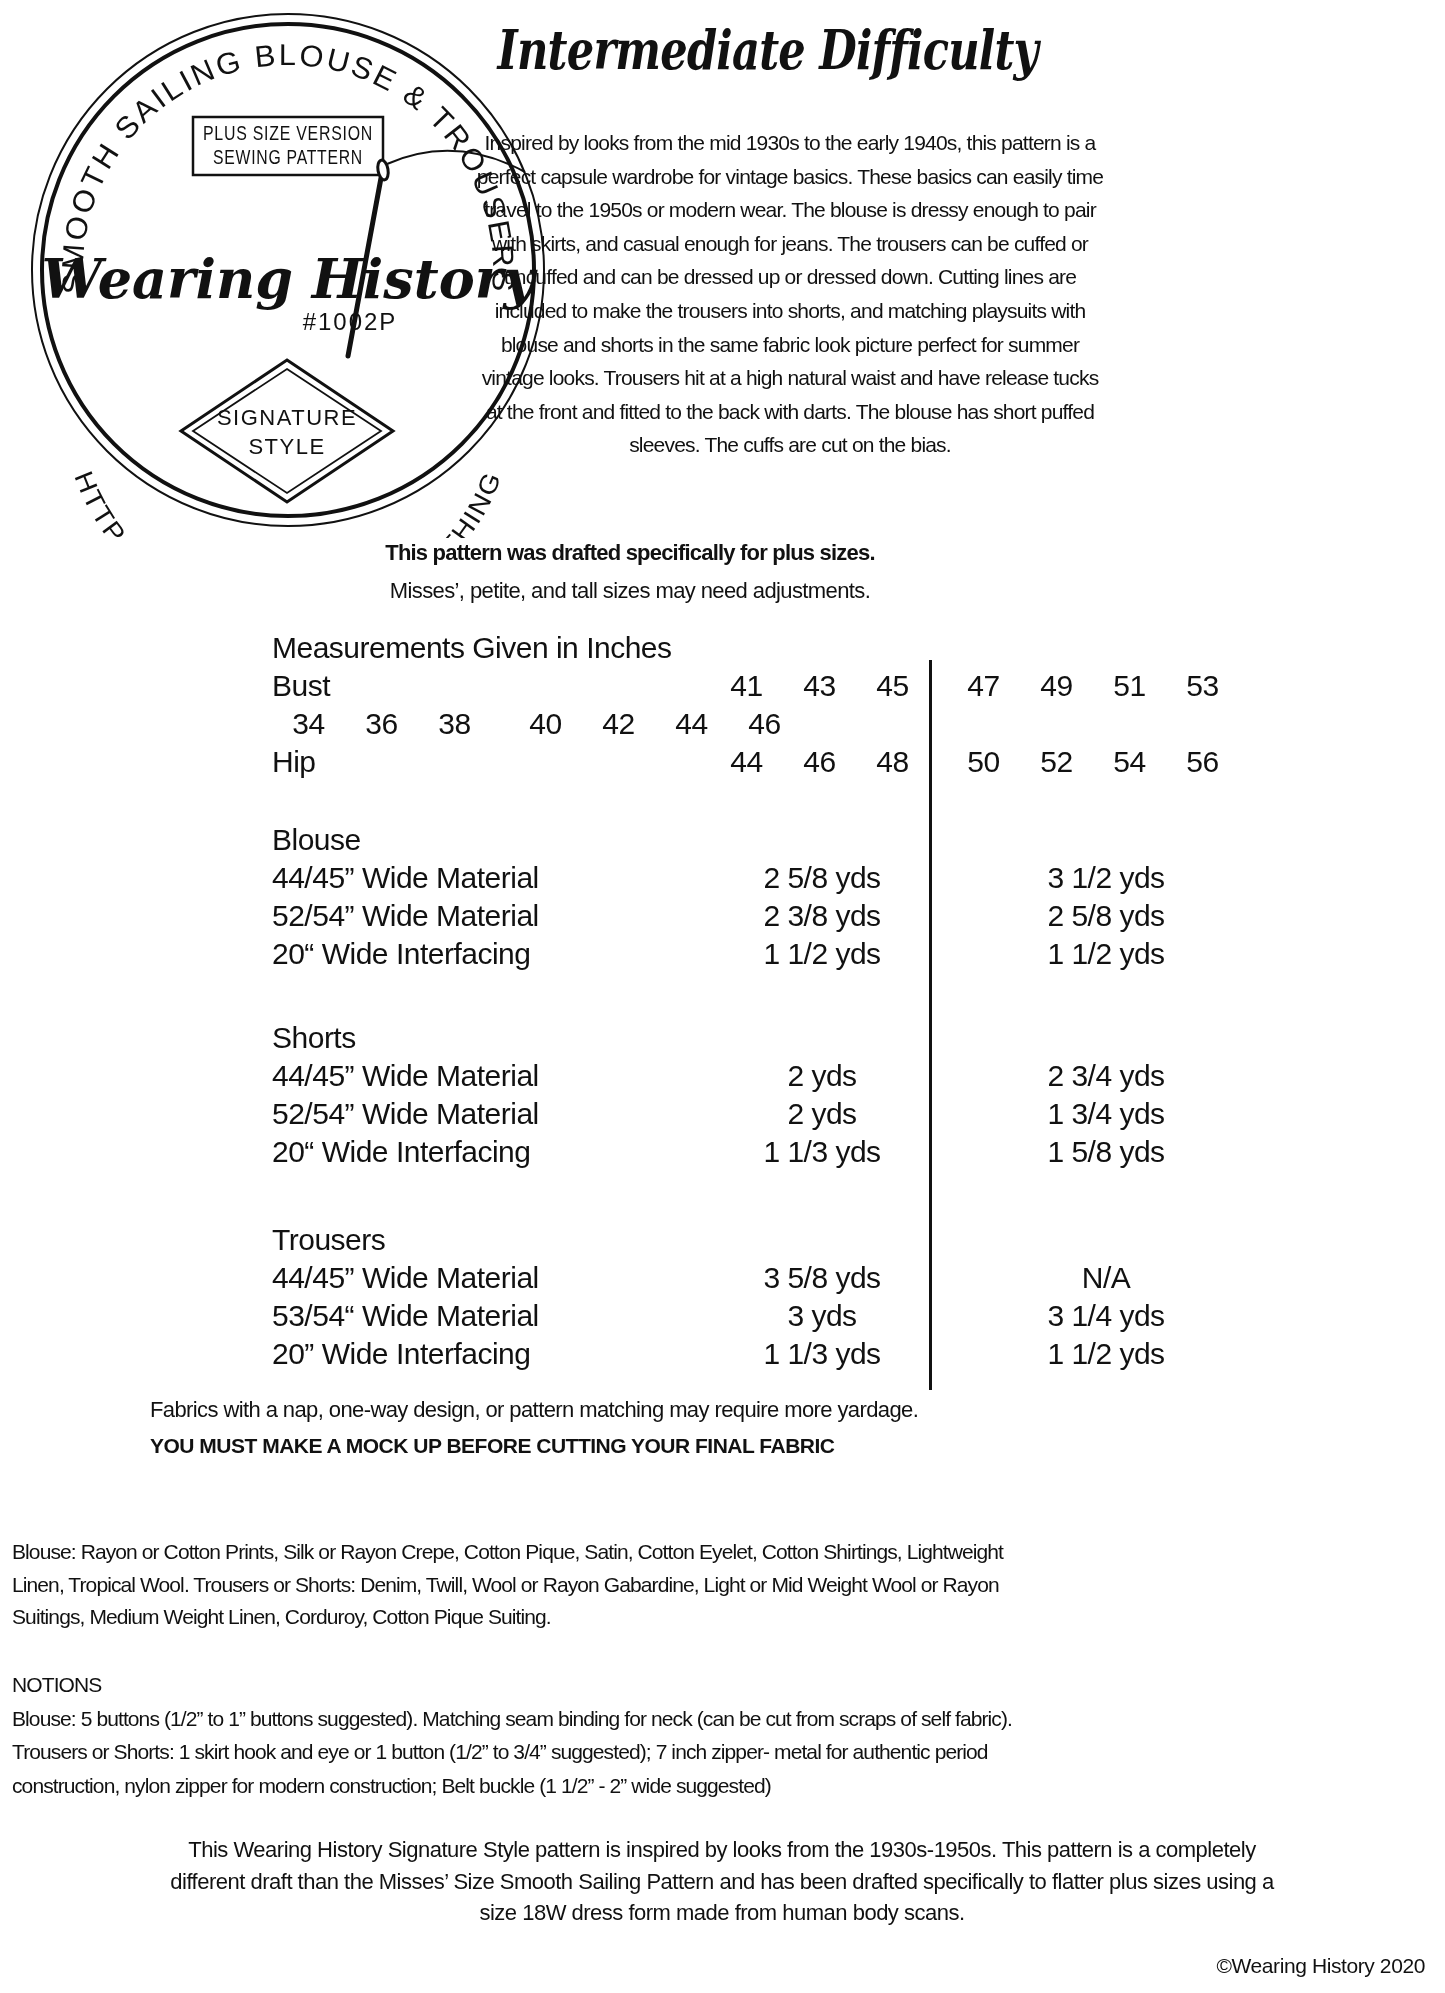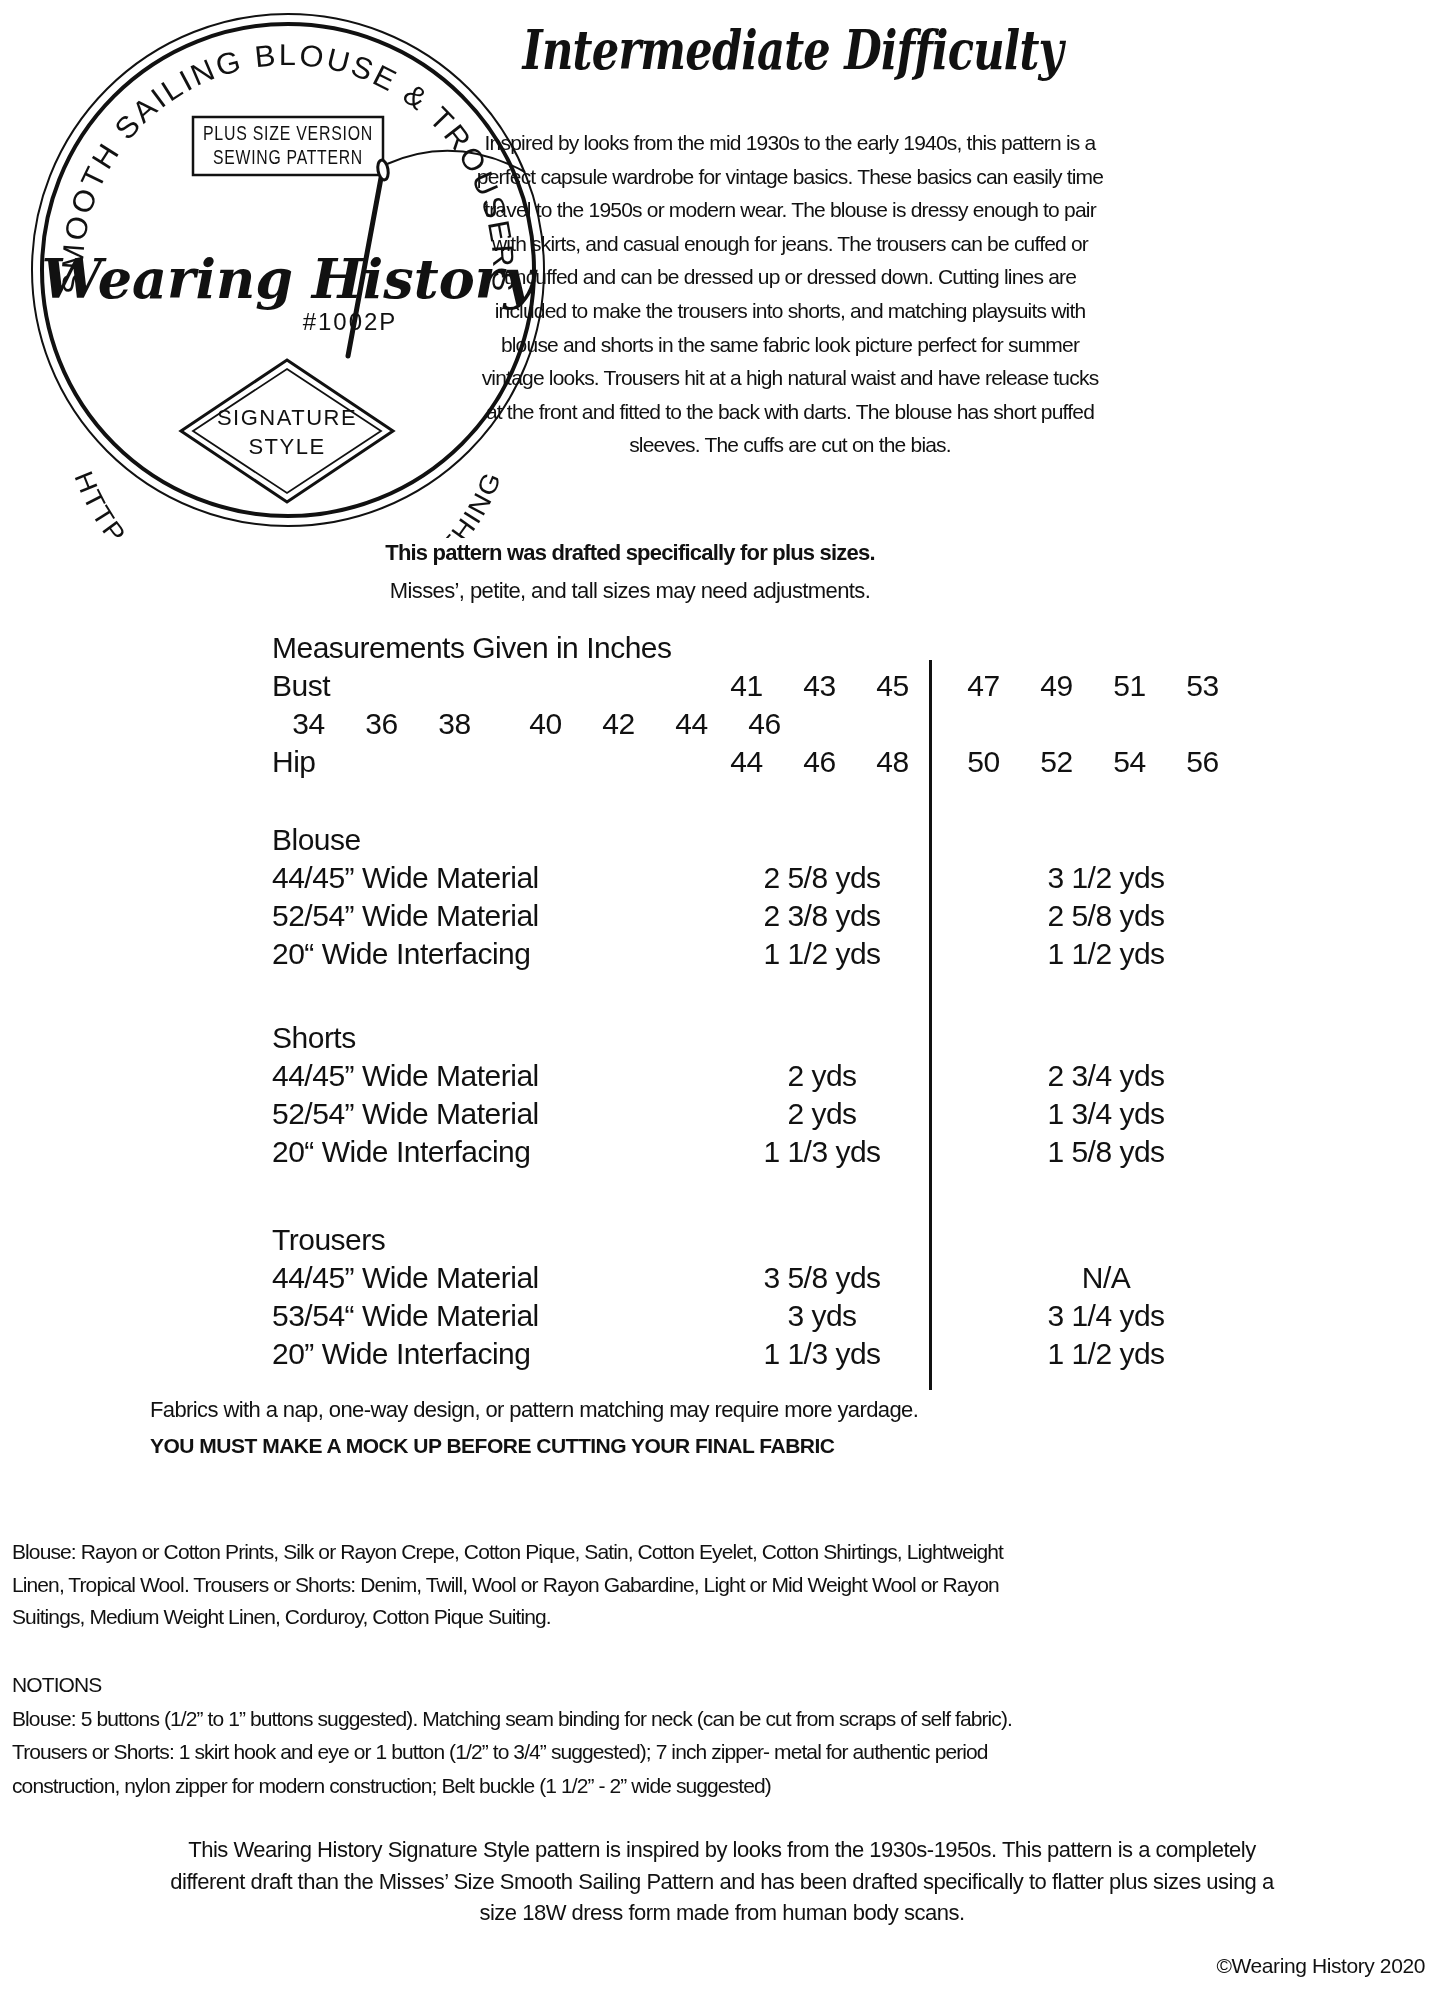--- a/index.html
+++ b/index.html
@@ -11,21 +11,21 @@
   .logo{position:absolute;left:25px;top:8px;width:530px;height:530px;}
   .logo text{fill:#111;}
   .arc-text{font-family:"Liberation Sans",sans-serif;font-size:30px;letter-spacing:2.5px;}
   .arc-text-bottom{font-family:"Liberation Sans",sans-serif;font-size:26px;letter-spacing:1.5px;}
   .box-text{font-family:"Liberation Sans",sans-serif;font-size:21px;letter-spacing:1px;}
   .brand-script{font-family:"DejaVu Serif",serif;font-style:italic;font-weight:700;font-size:54px;}
   .pattern-num{font-family:"Liberation Sans",sans-serif;font-size:24px;letter-spacing:2px;}
   .diamond-text{font-family:"Liberation Sans",sans-serif;font-size:22px;letter-spacing:1.5px;}
   
   .title{
-    position:absolute;left:430px;top:18px;width:700px;text-align:right;
+    position:absolute;left:430px;top:18px;width:700px;text-align:left;
     font-family:"DejaVu Serif",serif;font-style:italic;font-weight:700;font-size:54px;
   }
   .title .squeeze{display:inline-block;transform:scaleX(0.80);transform-origin:center;white-space:nowrap;letter-spacing:-1px;}
   .intro{
     position:absolute;left:440px;top:126px;width:700px;text-align:center;
     font-size:21px;line-height:33.6px;letter-spacing:-0.8px;
   }
   
   .plusnote{position:absolute;left:230px;top:534px;width:800px;text-align:center;line-height:38px;}
   .pn-bold{font-weight:700;font-size:22px;letter-spacing:-0.8px;}

